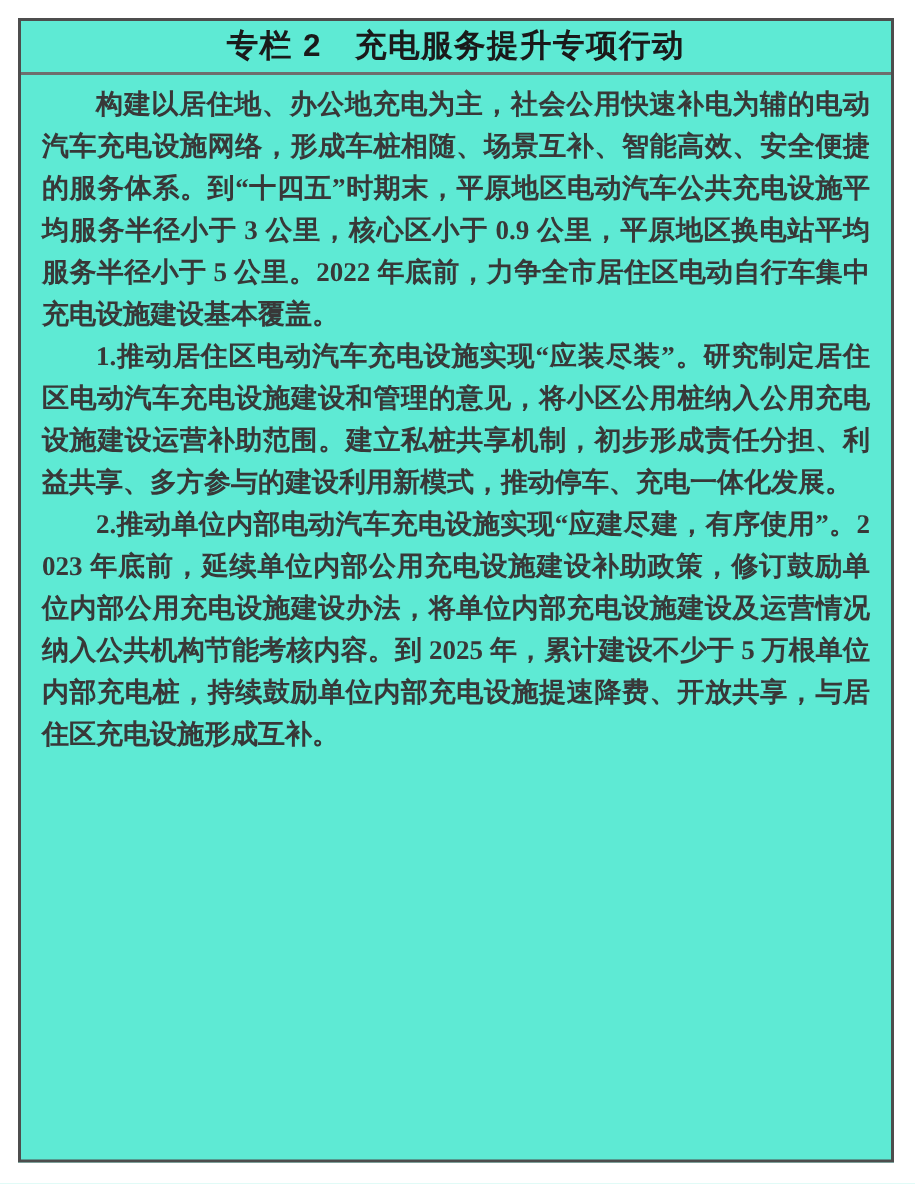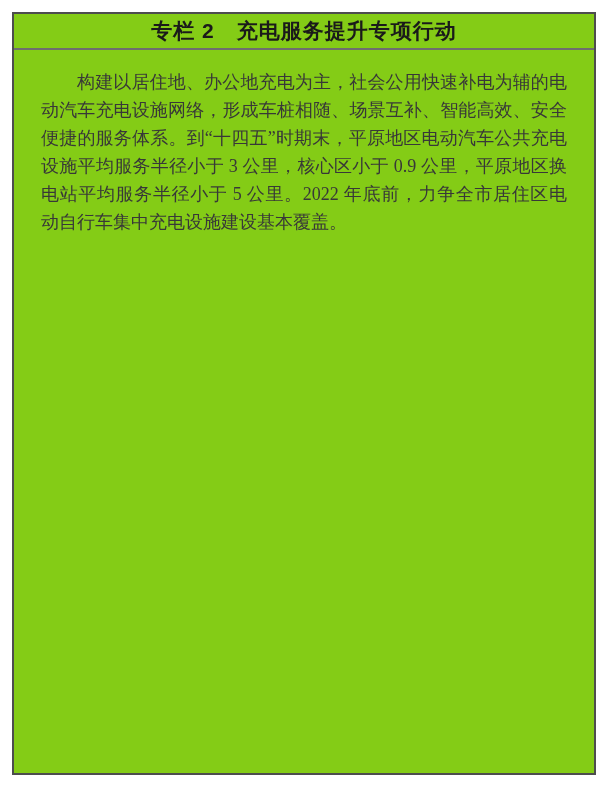--- a/index.html
+++ b/index.html
@@ -16,21 +16,21 @@
     font-family: "Liberation Serif", serif;
   }
   .callout-box {
     position: absolute;
     left: 12px;
     top: 12px;
     width: 584px;
     height: 763px;
     border: 2px solid #4d4d4d;
     box-sizing: border-box;
-    background: #84cc16;
+    background: #5eead4;
   }
   .box-title {
     height: 34px;
     line-height: 34px;
     text-align: center;
     font-family: "Liberation Sans", sans-serif;
     font-weight: bold;
     font-size: 21px;
     color: #1a1a1a;
     border-bottom: 2px solid #6e6e6e;
@@ -39,28 +39,31 @@
   }
   .box-body {
     padding: 5px 14px 8px 14px;
     font-size: 18px;
     line-height: 28px;
     color: #383838;
     text-align: justify;
     text-justify: inter-ideograph;
   }
   .box-body p {
-    margin: 13px;
+    margin: 0;
     text-indent: 2em;
     word-break: break-all;
+    font-weight: bold;
   }
 </style>
 </head>
 <body>
 
 <div class="page">
   <div class="callout-box">
     <div class="box-title">专栏 2　充电服务提升专项行动</div>
     <div class="box-body">
       <p>构建以居住地、办公地充电为主，社会公用快速补电为辅的电动汽车充电设施网络，形成车桩相随、场景互补、智能高效、安全便捷的服务体系。到“十四五”时期末，平原地区电动汽车公共充电设施平均服务半径小于 3 公里，核心区小于 0.9 公里，平原地区换电站平均服务半径小于 5 公里。2022 年底前，力争全市居住区电动自行车集中充电设施建设基本覆盖。</p>
+      <p>1.推动居住区电动汽车充电设施实现“应装尽装”。研究制定居住区电动汽车充电设施建设和管理的意见，将小区公用桩纳入公用充电设施建设运营补助范围。建立私桩共享机制，初步形成责任分担、利益共享、多方参与的建设利用新模式，推动停车、充电一体化发展。</p>
+      <p>2.推动单位内部电动汽车充电设施实现“应建尽建，有序使用”。2023 年底前，延续单位内部公用充电设施建设补助政策，修订鼓励单位内部公用充电设施建设办法，将单位内部充电设施建设及运营情况纳入公共机构节能考核内容。到 2025 年，累计建设不少于 5 万根单位内部充电桩，持续鼓励单位内部充电设施提速降费、开放共享，与居住区充电设施形成互补。</p>
     </div>
   </div>
 </div>
 
 </body></html>

